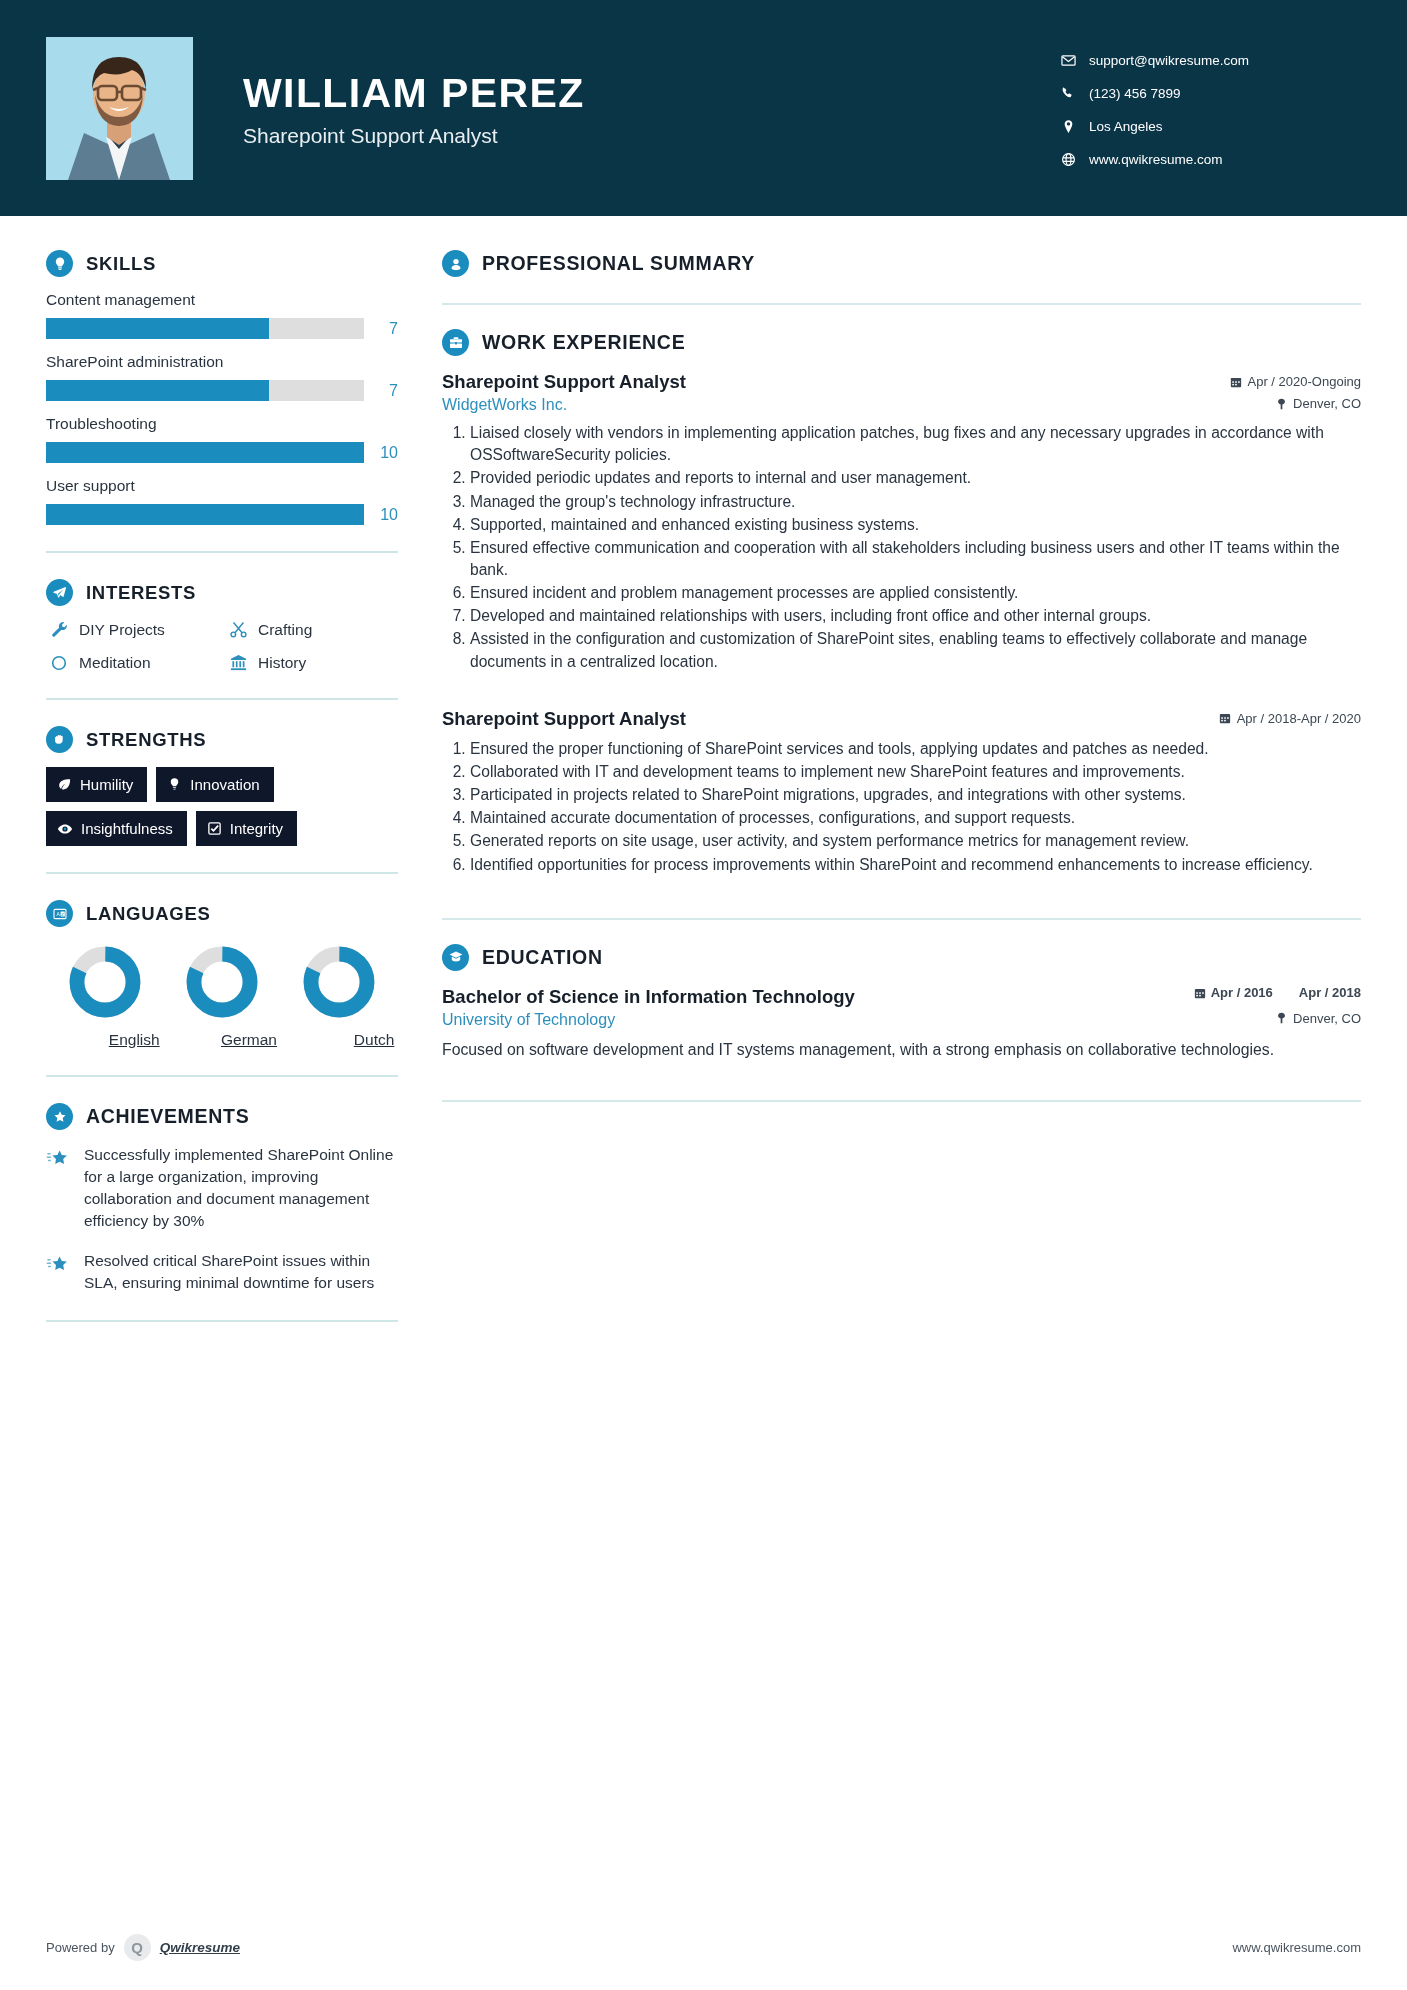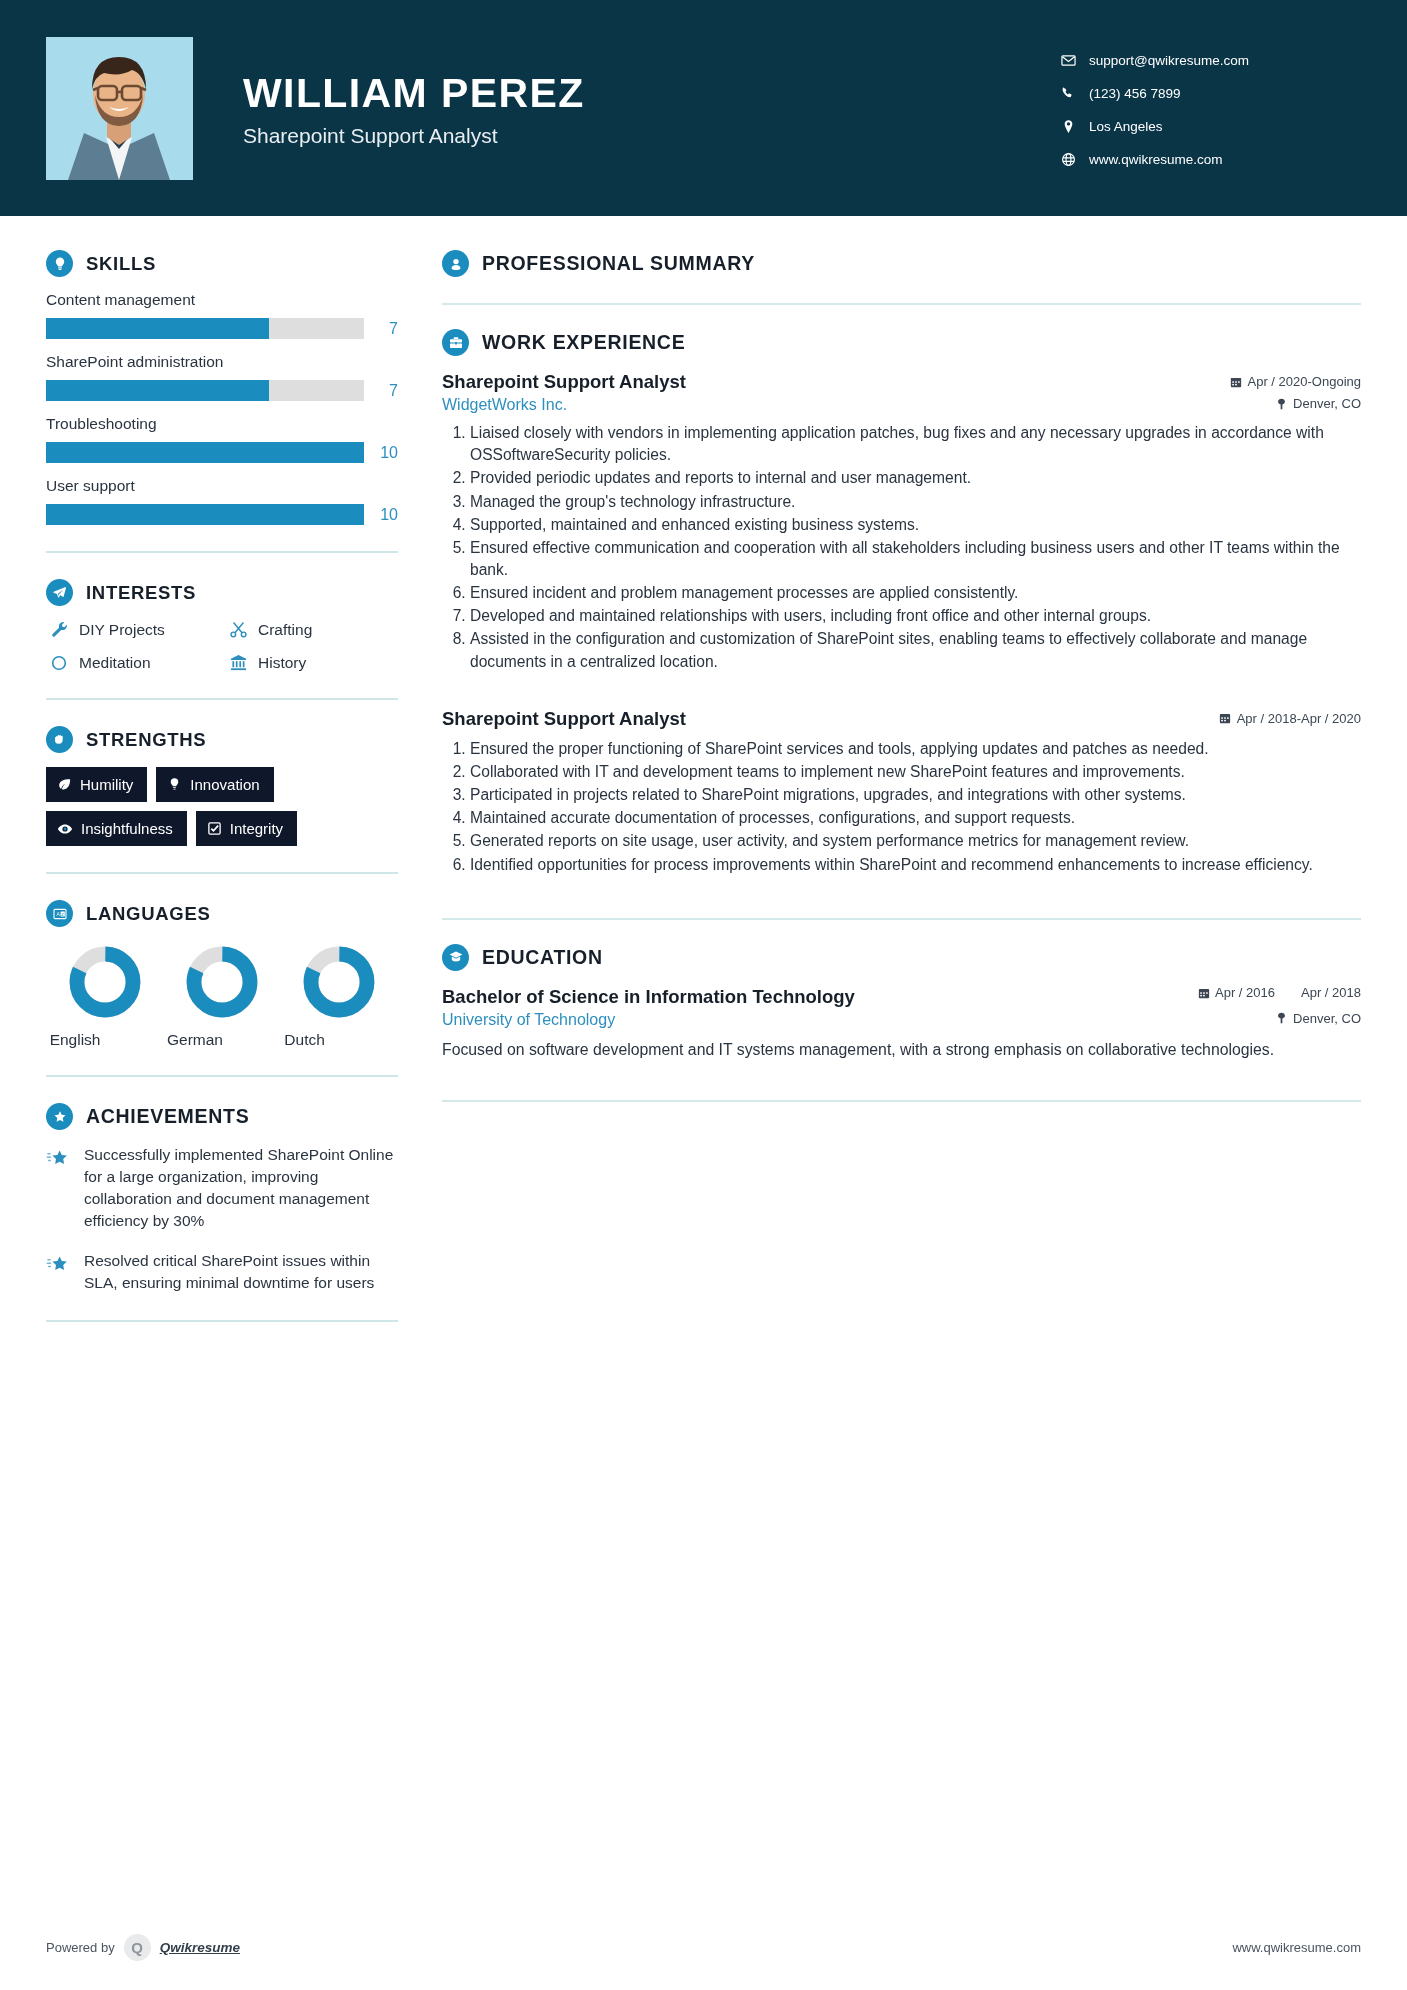--- a/index.html
+++ b/index.html
@@ -192,21 +192,21 @@
     align-items: center;
   }
   .chip .ic { display:flex; align-items:center; margin-right: 8px; }
 
   
   .lang-row {
     display: flex;
     justify-content: space-around;
     margin-top: 18px;
   }
-  .lang { text-align: left; width: 110px; }
+  .lang { text-align: right; width: 110px; text-decoration: underline; }
   .lang svg { display:block; margin: 0 auto; }
   .lang-name {
     margin-top: 12px;
     font-size: 15.5px;
     color: #2a3440;
   }
 
   
   .ach {
     display: flex;
@@ -280,21 +280,21 @@
     gap: 26px;
   }
   .edu-date {
     display: flex;
     align-items: flex-start;
     font-size: 13px;
     color: #3c4753;
     line-height: 1.2;
   }
   .edu-date .ic { margin-right: 5px; padding-top: 2px; }
-  .edu-date .d { text-align: center; }
+  .edu-date .d { text-align: center; font-weight: bold; }
   .edu-desc {
     margin-top: 10px;
     font-size: 15.8px;
     line-height: 1.45;
     color: #2a3440;
   }
 
   
   .footer {
     position: absolute;

